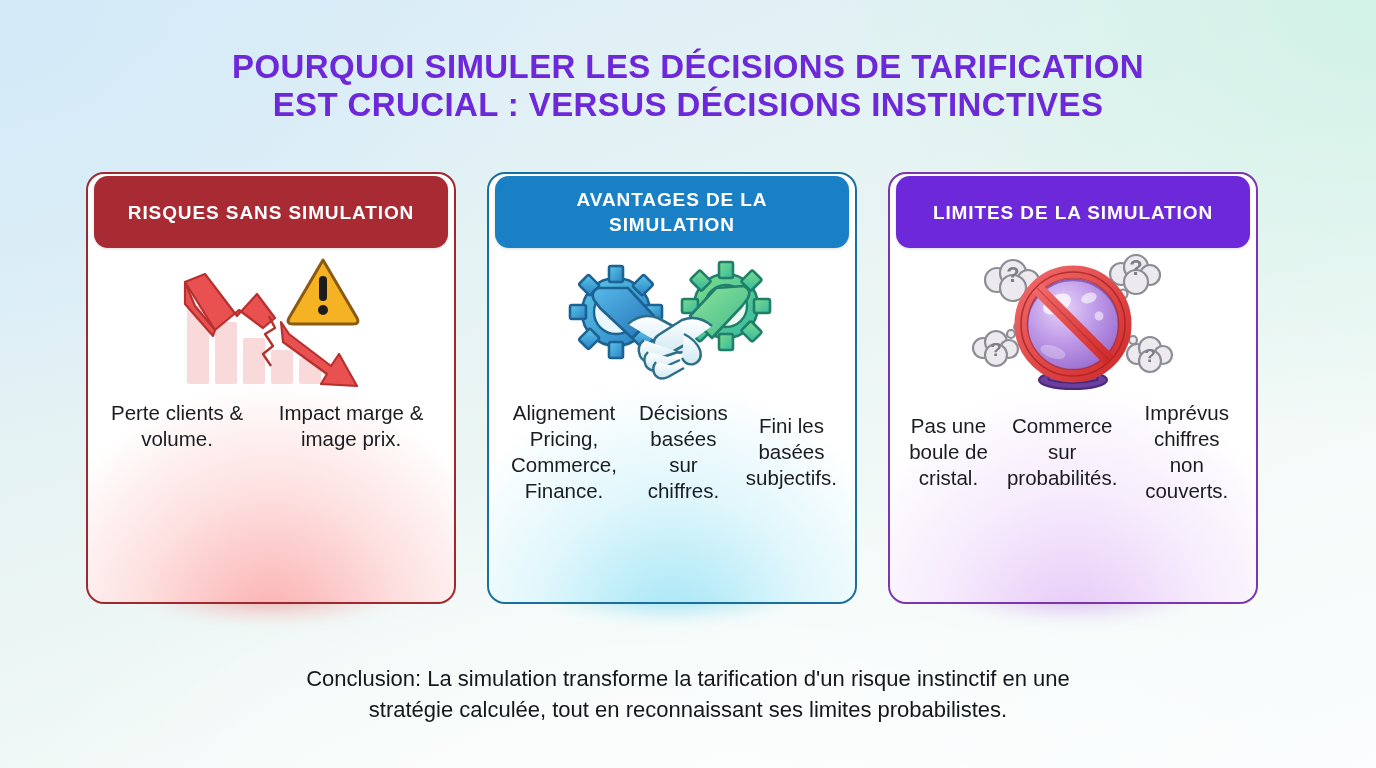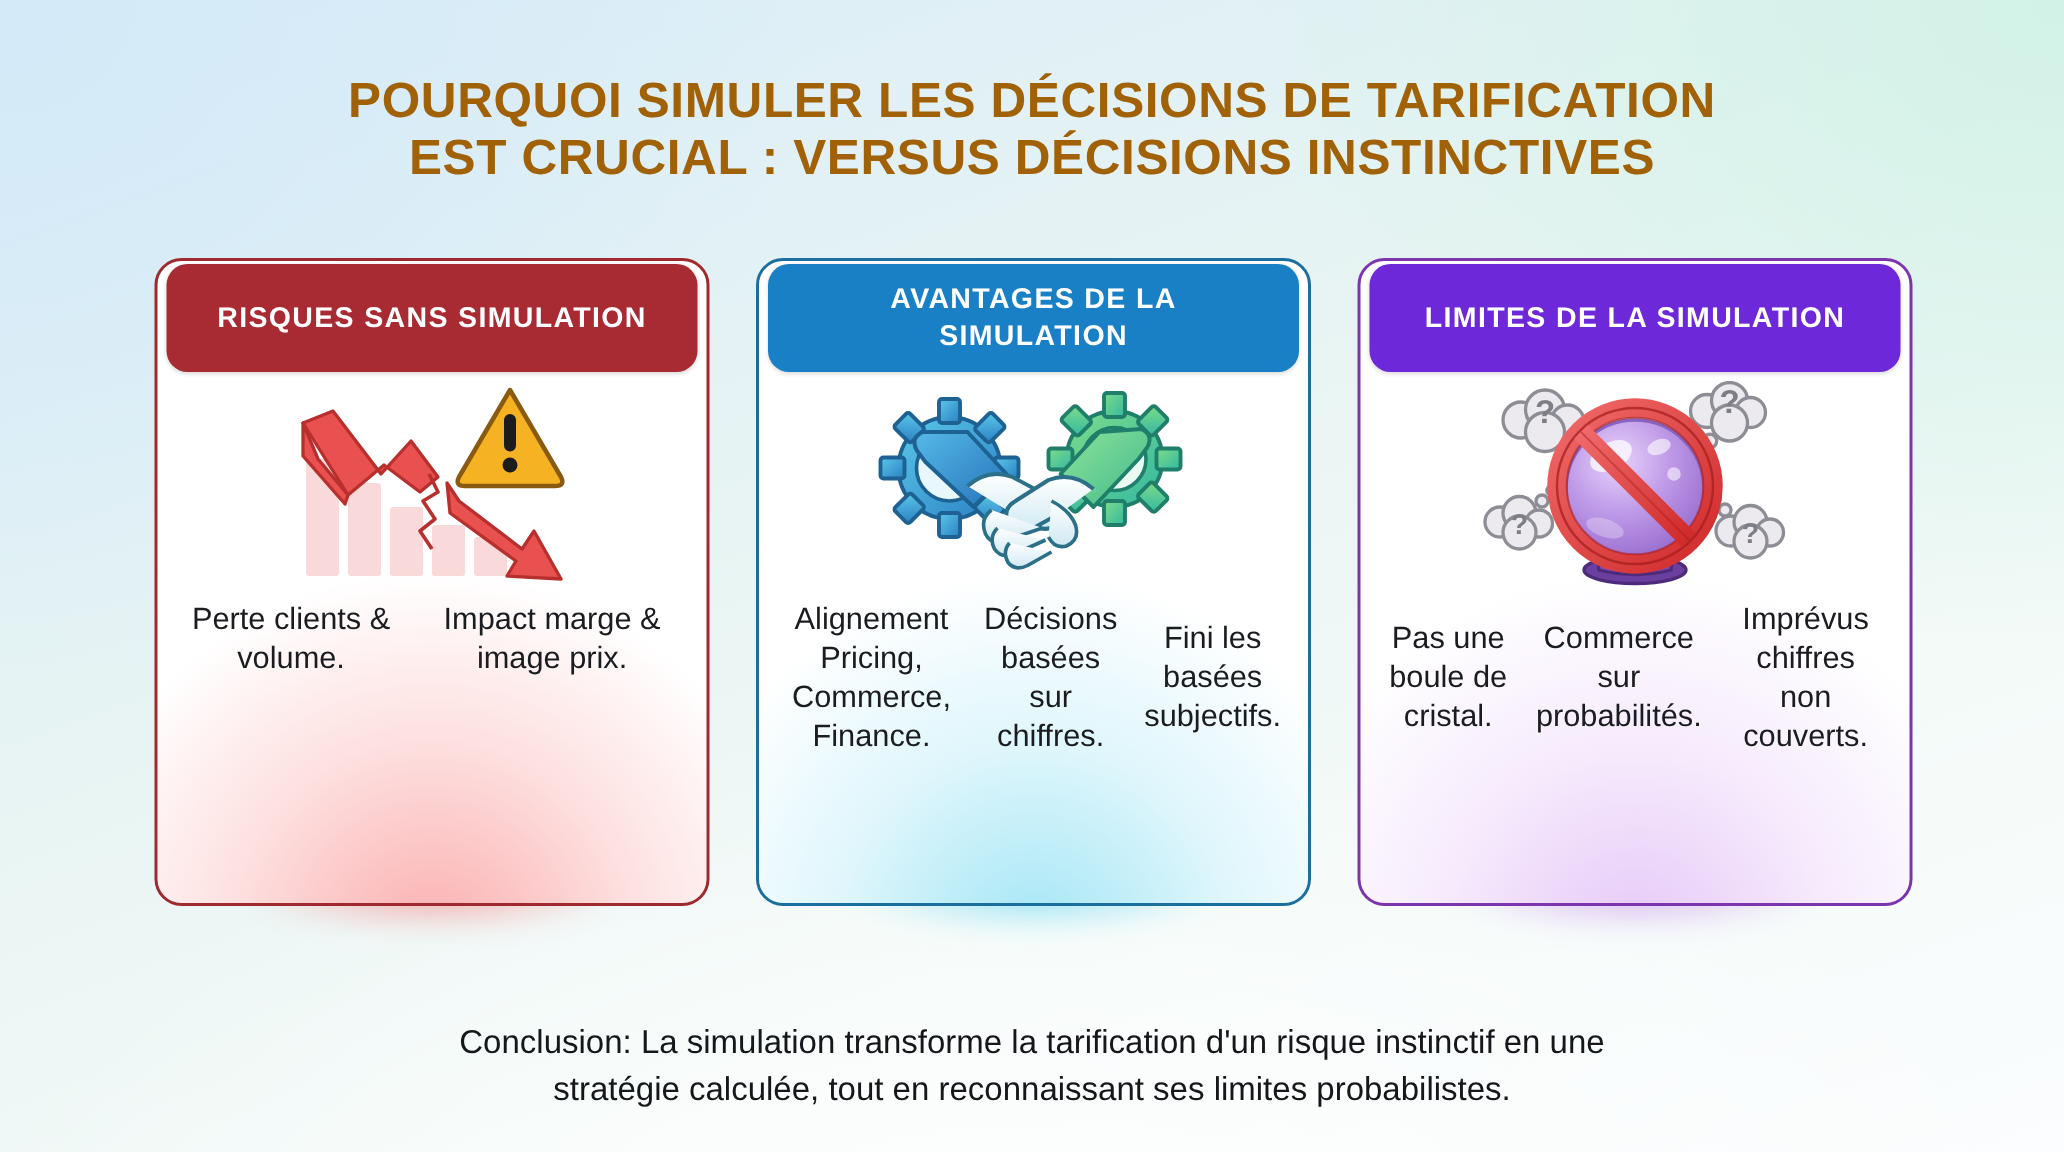--- a/index.html
+++ b/index.html
@@ -30,30 +30,30 @@
     position: absolute;
     top: 48px;
     left: 0;
     width: 1376px;
     text-align: center;
   }
   .title-line {
     font-size: 33px;
     font-weight: 700;
     letter-spacing: 0.4px;
-    color: #a16207;
+    color: #6d28d9;
     line-height: 38px;
     white-space: nowrap;
   }
 
   
   .cards {
     position: absolute;
     top: 172px;
-    left: 103px;
+    left: 86px;
     width: 1172px;
     height: 432px;
     display: flex;
     justify-content: space-between;
   }
 
   .card {
     position: relative;
     width: 370px;
     height: 432px;
@@ -178,21 +178,21 @@
     font-size: 20.5px;
     line-height: 26px;
     color: #1a1c20;
     text-align: center;
     font-weight: 400;
   }
 
   
   .conclusion {
     position: absolute;
-    top: 679px;
+    top: 663px;
     left: 0;
     width: 1376px;
     text-align: center;
     padding: 0 180px;
   }
   .conclusion-line {
     font-size: 22px;
     line-height: 31px;
     color: #15171b;
   }

